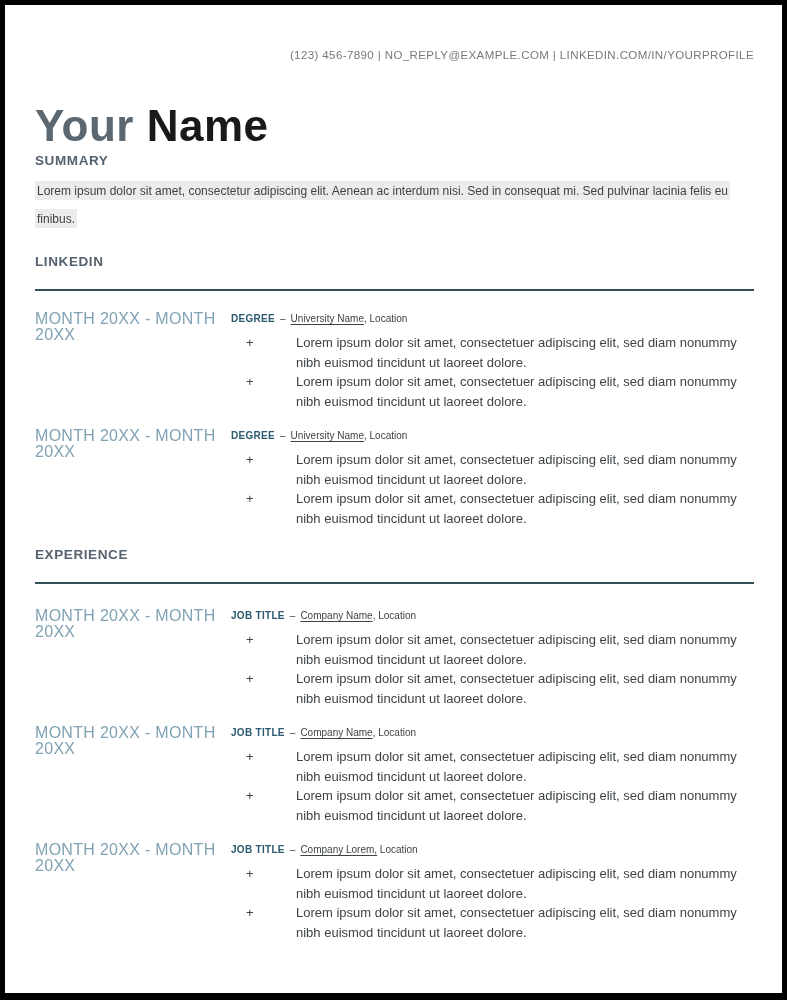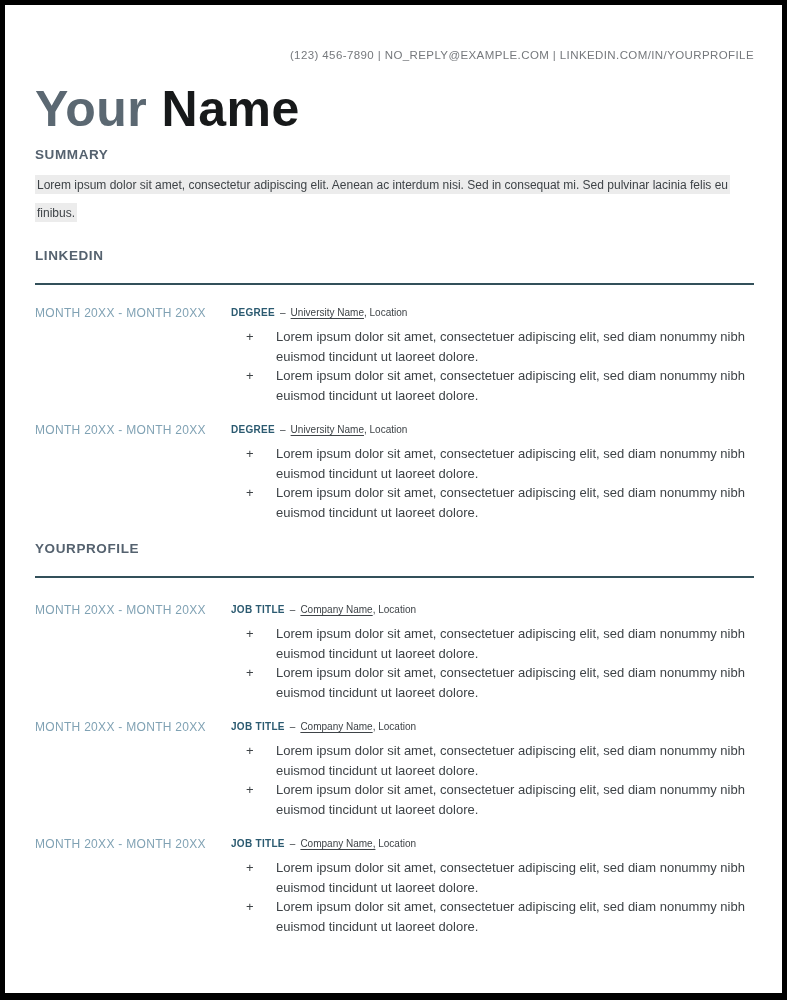--- a/index.html
+++ b/index.html
@@ -17,37 +17,37 @@
   .contact {
     margin-top: 31px;
     text-align: right;
     font-size: 11.5px;
     line-height: 14px;
     letter-spacing: 0.4px;
     color: #75787c;
     font-weight: 400;
   }
   .name {
-    margin: 22px 0 0 0;
-    font-size: 50px;
+    margin: 42px 0 0 0;
+    font-size: 44px;
     line-height: 1;
     font-weight: 700;
     letter-spacing: 0.5px;
   }
   .name-first { color: #5b6872; }
   .name-last  { color: #17191a; }
   .section-heading {
     margin: 0;
     font-size: 13.5px;
     line-height: 15px;
     font-weight: 700;
     letter-spacing: 0.6px;
     color: #55626f;
   }
-  .summary-heading   { margin-top: 13px; }
+  .summary-heading   { margin-top: 5px; }
   .education-heading { margin-top: 22px; }
   .experience-heading{ margin-top: 19px; }
   .summary-text {
     margin: 8px 0 0 0;
     font-size: 12px;
     line-height: 28px;
     color: #3e4347;
     max-width: 725px;
   }
   .hl {
@@ -62,21 +62,21 @@
     margin: 20px 0 0 0;
     height: 0;
   }
   .entries { margin-top: 20px; }
   .entries-experience { margin-top: 24px; }
   .entry { display: flex; margin-bottom: 17px; }
   .entry:last-child { margin-bottom: 0; }
   .entry-dates {
     width: 196px;
     flex-shrink: 0;
-    font-size: 12px;
+    font-size: 16px;
     line-height: 16px;
     letter-spacing: 0.3px;
     color: #80a2b4;
   }
   .entry-body { flex: 1; min-width: 0; }
   .entry-title {
     font-size: 10px;
     line-height: 16px;
     color: #3e4347;
   }
@@ -89,21 +89,21 @@
   .org  { text-decoration: underline; text-underline-offset: 2px; }
   .bullets { margin-top: 6px; }
   .bullet {
     display: flex;
     padding-left: 15px;
     font-size: 13px;
     line-height: 19.5px;
     color: #3e4347;
   }
   .bullet-marker { width: 30px; flex-shrink: 0; }
-  .bullet-text { flex: 1; }
+  .bullet-text { flex: 1; margin-left: 20px; }
 </style>
 </head>
 <body>
 
 <div class="page">
 
   <div class="contact">
     <span>(123) 456-7890 | NO_REPLY@EXAMPLE.COM | LINKEDIN.COM/IN/YOURPROFILE</span>
   </div>
 
@@ -150,21 +150,21 @@
               <span class="bullet-text">Lorem ipsum dolor sit amet, consectetuer adipiscing elit, sed diam nonummy nibh euismod tincidunt ut laoreet dolore.</span>
             </div>
           </div>
         </div>
       </div>
 
     </div>
   </section>
 
   <section>
-    <h2 class="section-heading experience-heading">YOURPROFILE</h2>
+    <h2 class="section-heading experience-heading">EXPERIENCE</h2>
     <hr class="rule">
     <div class="entries entries-experience">
 
       <div class="entry">
         <div class="entry-dates">MONTH 20XX - MONTH 20XX</div>
         <div class="entry-body">
           <div class="entry-title"><span class="role">JOB TITLE</span><span class="dash">–</span><span class="org">Company Name</span><span>, Location</span></div>
           <div class="bullets">
             <div class="bullet">
               <span class="bullet-marker">+</span>
@@ -191,21 +191,21 @@
               <span class="bullet-marker">+</span>
               <span class="bullet-text">Lorem ipsum dolor sit amet, consectetuer adipiscing elit, sed diam nonummy nibh euismod tincidunt ut laoreet dolore.</span>
             </div>
           </div>
         </div>
       </div>
 
       <div class="entry">
         <div class="entry-dates">MONTH 20XX - MONTH 20XX</div>
         <div class="entry-body">
-          <div class="entry-title"><span class="role">JOB TITLE</span><span class="dash">–</span><span class="org">Company Name,</span><span> Location</span></div>
+          <div class="entry-title"><span class="role">JOB TITLE</span><span class="dash">–</span><span class="org">Company Lorem,</span><span> Location</span></div>
           <div class="bullets">
             <div class="bullet">
               <span class="bullet-marker">+</span>
               <span class="bullet-text">Lorem ipsum dolor sit amet, consectetuer adipiscing elit, sed diam nonummy nibh euismod tincidunt ut laoreet dolore.</span>
             </div>
             <div class="bullet">
               <span class="bullet-marker">+</span>
               <span class="bullet-text">Lorem ipsum dolor sit amet, consectetuer adipiscing elit, sed diam nonummy nibh euismod tincidunt ut laoreet dolore.</span>
             </div>
           </div>

